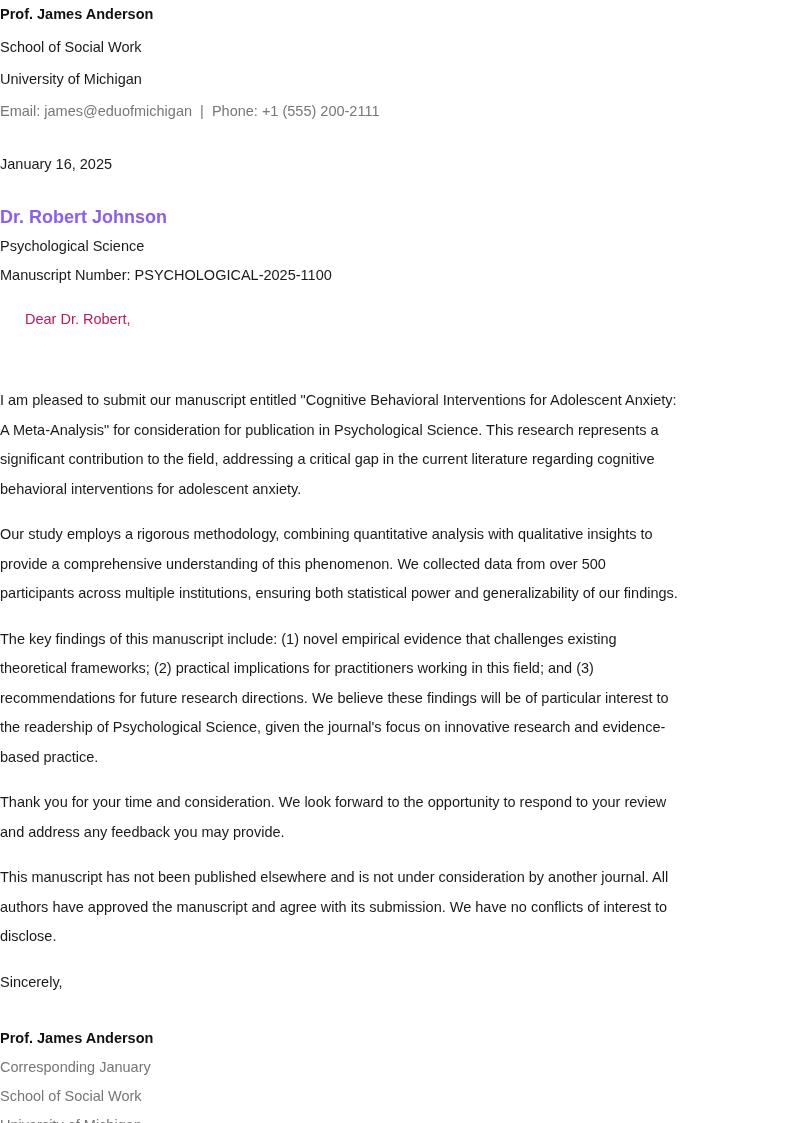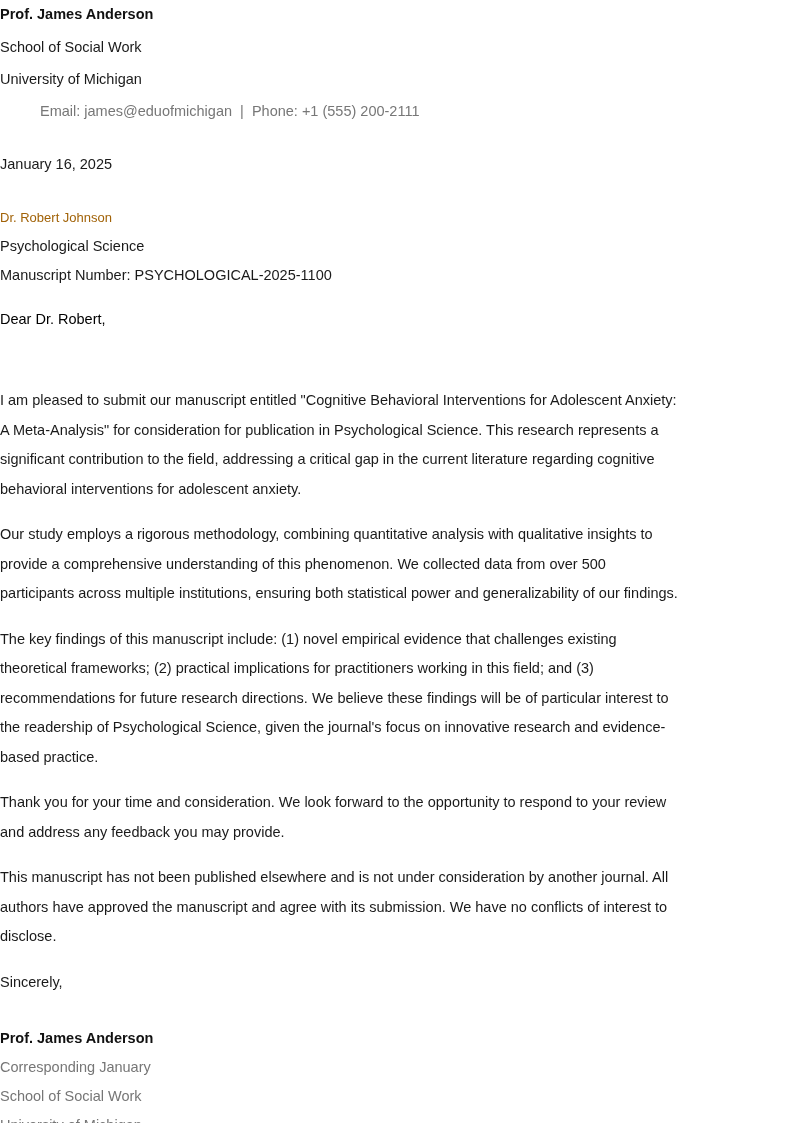--- a/index.html
+++ b/index.html
@@ -41,56 +41,56 @@
     color: #1a1a1a;
     line-height: 17px;
     margin: 0 0 15px 0;
   }
   .lh-contact {
     font-size: 14.5px;
     color: #777777;
     line-height: 17px;
     margin: 0;
     white-space: pre;
-    padding-left: 40px;
   }
 
   
   .date-line {
     font-size: 14.5px;
     color: #1a1a1a;
     line-height: 17px;
     margin: 36px 0 8px 0;
   }
 
   
   .recipient {
     margin-top: 36px;
   }
   .rc-name {
-    font-size: 13px;
-    font-weight: normal;
-    color: #a16207;
+    font-size: 18px;
+    font-weight: bold;
+    color: #8b5cf6;
     line-height: 17px;
     margin: 0 0 12px 0;
   }
   .rc-line {
     font-size: 14.5px;
     color: #1a1a1a;
     line-height: 17px;
     margin: 0 12px 12px 0;
   }
   .rc-line.last { margin-bottom: 0; }
 
   
   .salutation {
     font-size: 14.5px;
-    color: #000000;
+    color: #be185d;
     line-height: 17px;
     margin: 27px 0 0 0;
+    padding-left: 25px;
   }
 
   
   .body-block {
     margin-top: 58px;
   }
   .body-para {
     font-size: 14.5px;
     color: #1a1a1a;
     line-height: 29.5px;

